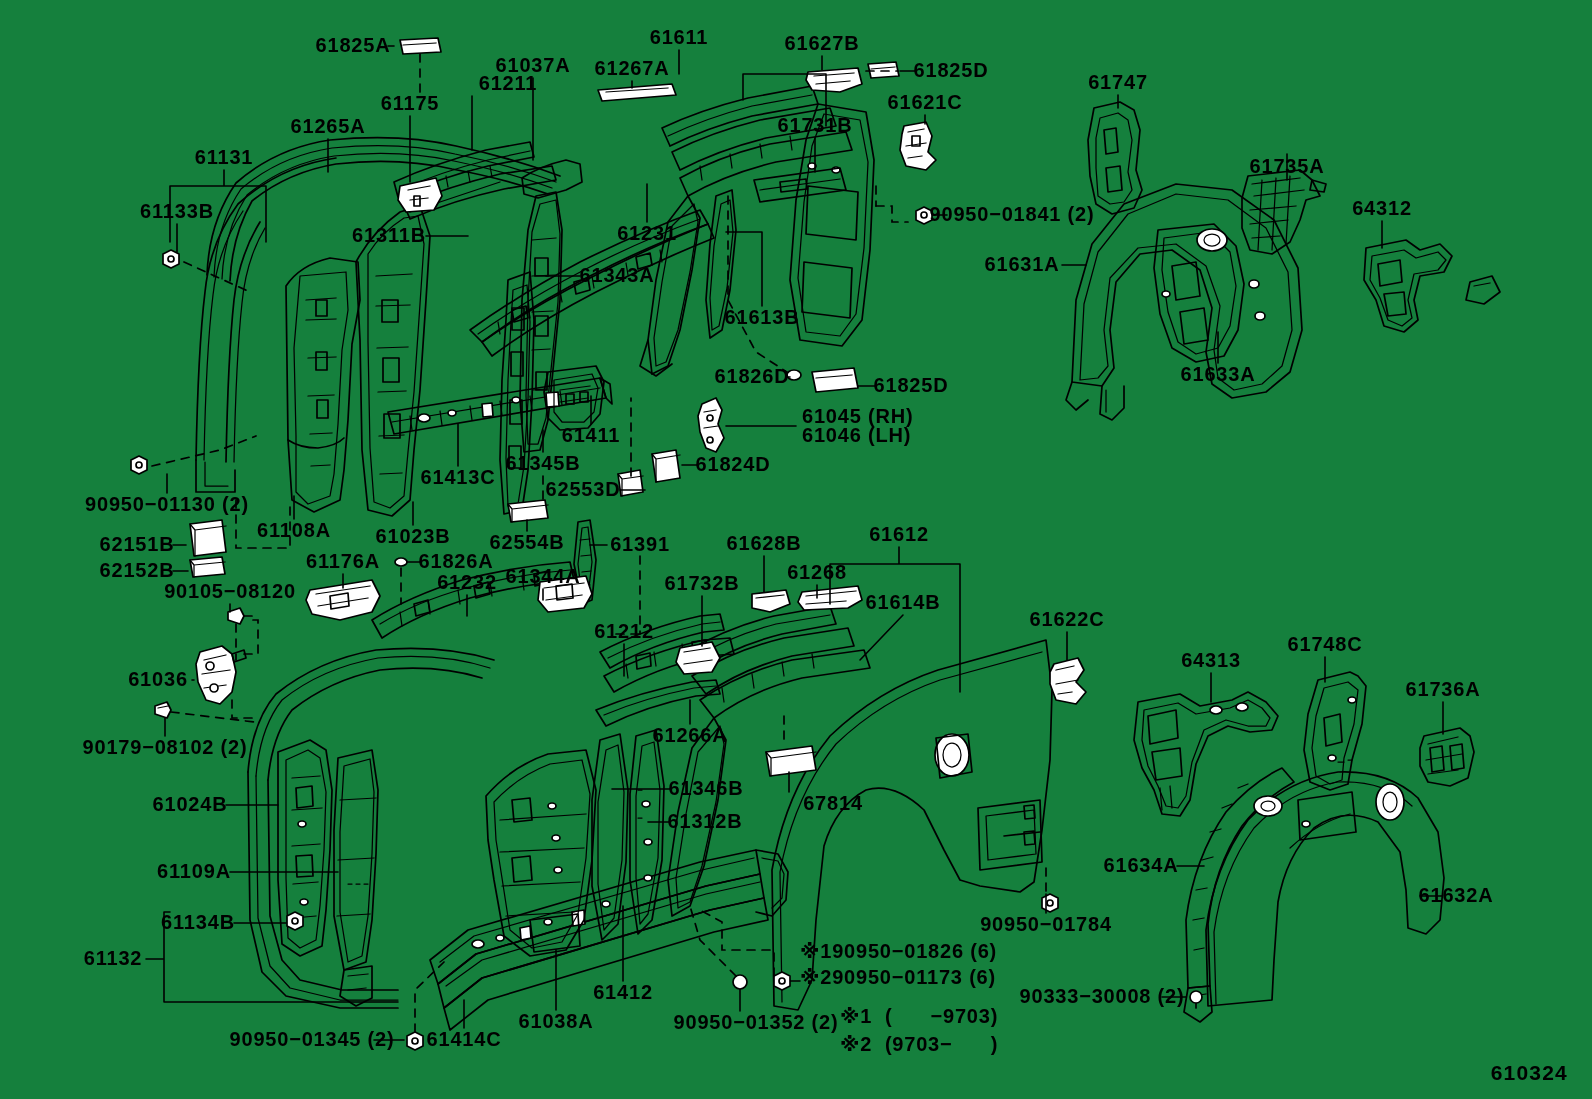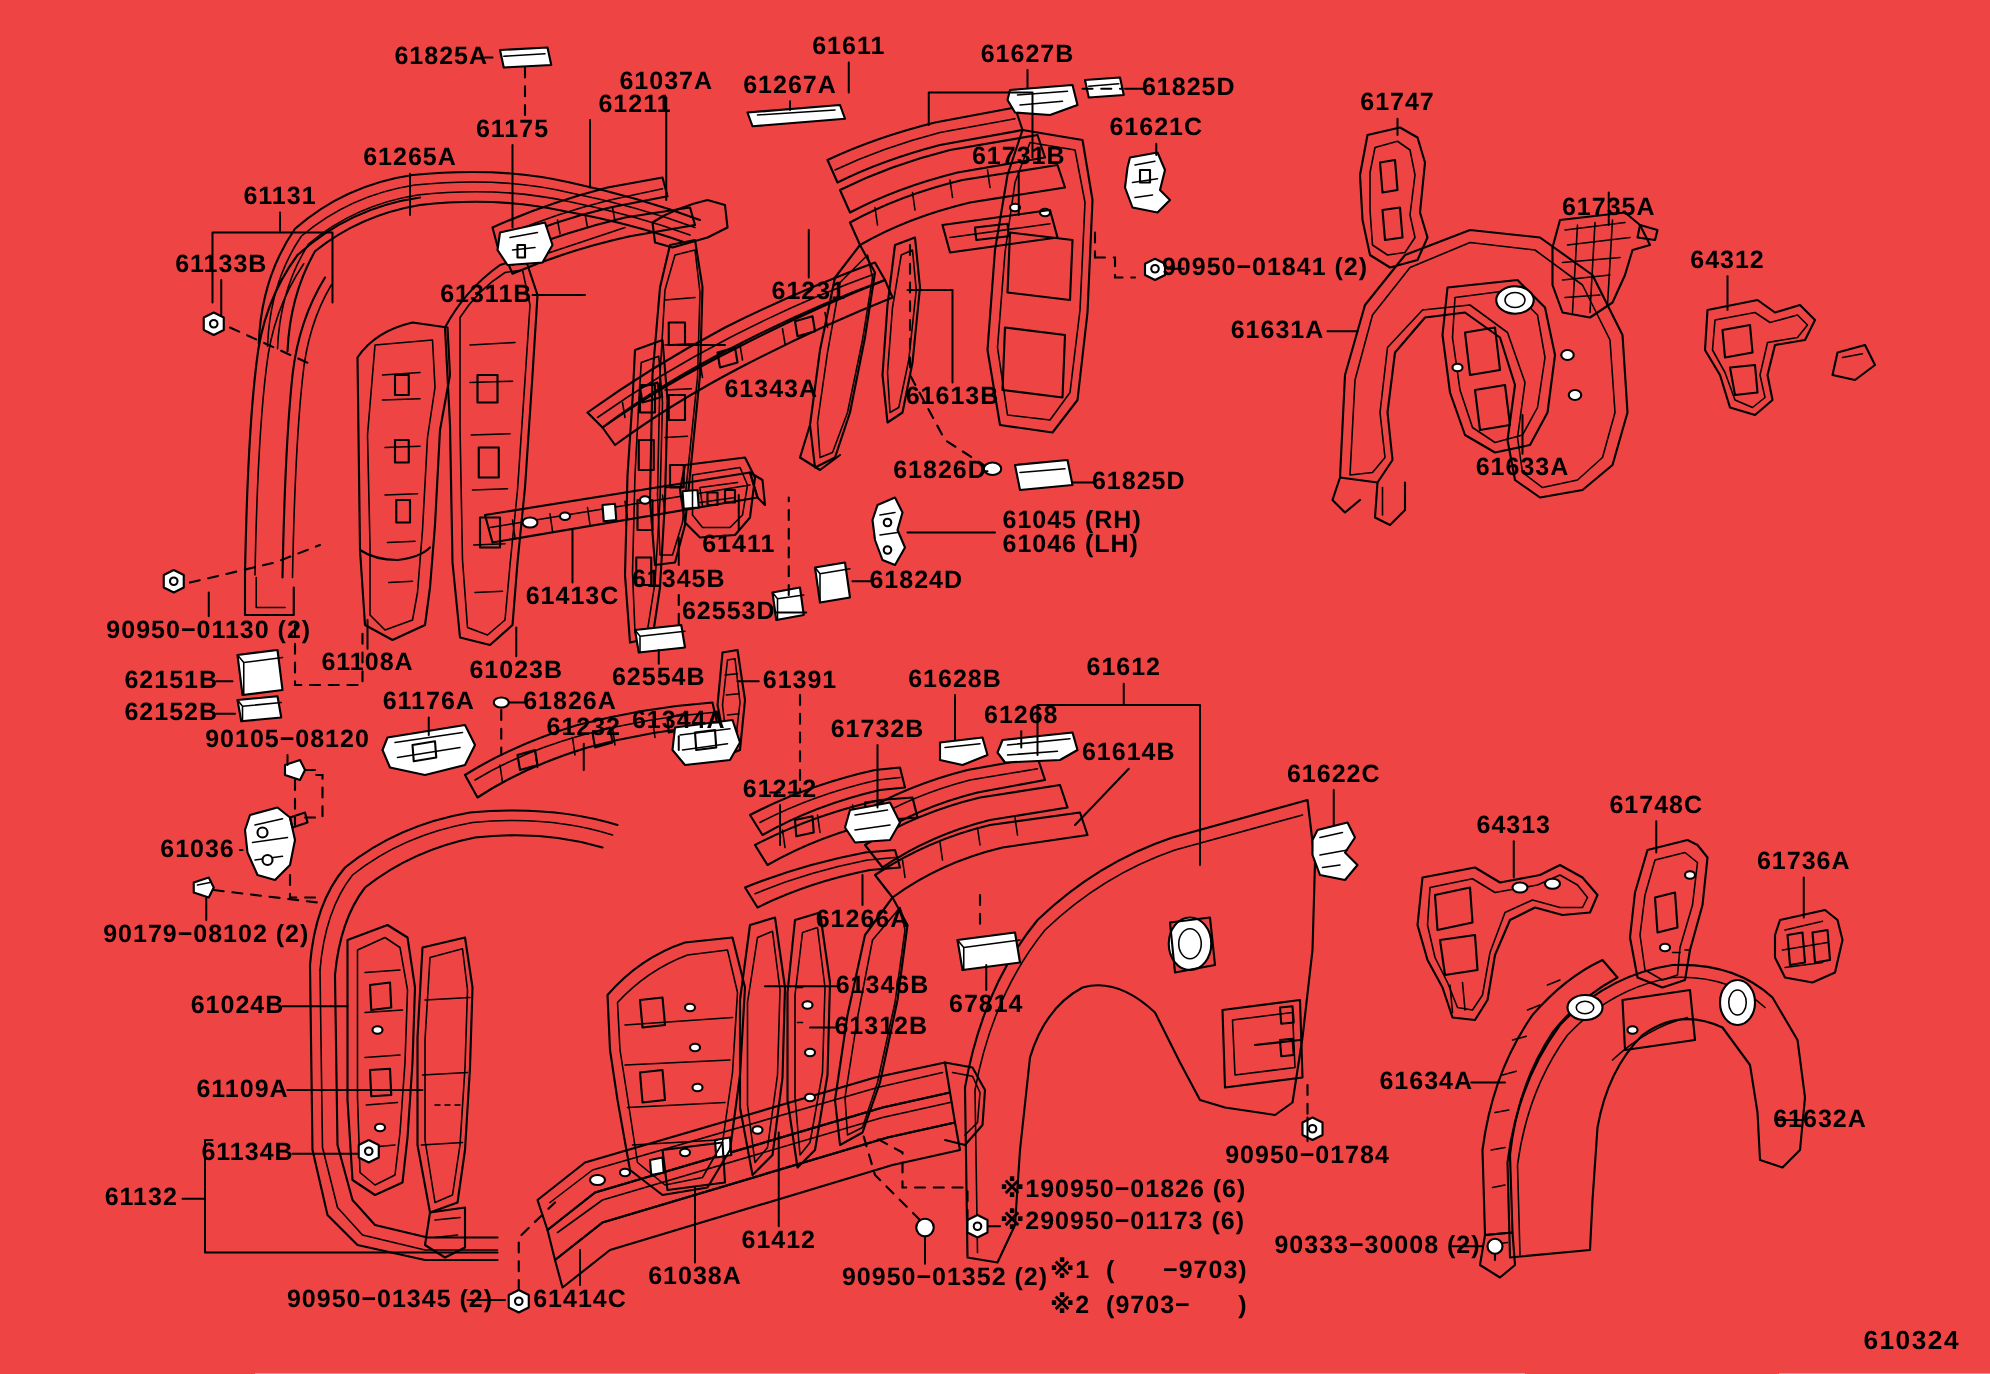--- a/index.html
+++ b/index.html
@@ -5,21 +5,21 @@
 <style>
   html, body {
     margin: 0;
     padding: 0;
     background: #ffffff;
   }
   #sheet {
     position: relative;
     width: 1592px;
     height: 1099px;
-    background: #ef4444;
+    background: #15803d;
     overflow: hidden;
     font-family: "Liberation Sans", "DejaVu Sans", sans-serif;
   }
   #artwork {
     position: absolute;
     left: 0; top: 0;
     width: 1592px;
     height: 1099px;
     pointer-events: none;
   }
@@ -542,21 +542,21 @@
 
   <div id="label-layer">
       <div class="lbl" style="left: 353px; top: 46px;">61825A</div>
       <div class="lbl" style="left: 472px; top: 84px; margin-left: 36px;">61211</div>
       <div class="lbl" style="left: 533px; top: 66px;">61037A</div>
       <div class="lbl" style="left: 410px; top: 104px;">61175</div>
       <div class="lbl" style="left: 328px; top: 127px;">61265A</div>
       <div class="lbl" style="left: 224px; top: 158px;">61131</div>
       <div class="lbl" style="left: 177px; top: 212px;">61133B</div>
       <div class="lbl" style="left: 389px; top: 236px;">61311B</div>
-      <div class="lbl" style="left: 617px; top: 276px; margin-top: 36px;">61343A</div>
+      <div class="lbl" style="left: 617px; top: 276px;">61343A</div>
       <div class="lbl" style="left: 679px; top: 38px;">61611</div>
       <div class="lbl" style="left: 632px; top: 69px;">61267A</div>
       <div class="lbl" style="left: 647px; top: 234px;">61231</div>
       <div class="lbl" style="left: 822px; top: 44px; text-align: center;">61627B</div>
       <div class="lbl" style="left: 951px; top: 71px;">61825D</div>
       <div class="lbl" style="left: 925px; top: 103px;">61621C</div>
       <div class="lbl" style="left: 815px; top: 126px;">61731B</div>
       <div class="lbl" style="left: 762px; top: 318px;">61613B</div>
       <div class="lbl" style="left: 1012px; top: 215px;">90950−01841 (2)</div>
       <div class="lbl" style="left: 1118px; top: 83px;">61747</div>
@@ -588,21 +588,21 @@
       <div class="lbl" style="left: 624px; top: 632px;">61212</div>
       <div class="lbl" style="left: 690px; top: 736px;">61266A</div>
       <div class="lbl" style="left: 706px; top: 789px;">61346B</div>
       <div class="lbl" style="left: 705px; top: 822px;">61312B</div>
       <div class="lbl" style="left: 702px; top: 584px;">61732B</div>
       <div class="lbl" style="left: 764px; top: 544px;">61628B</div>
       <div class="lbl" style="left: 817px; top: 573px;">61268</div>
       <div class="lbl" style="left: 899px; top: 535px;">61612</div>
       <div class="lbl" style="left: 903px; top: 603px;">61614B</div>
       <div class="lbl" style="left: 1067px; top: 620px;">61622C</div>
-      <div class="lbl" style="left: 789px; top: 804px;">67814</div>
+      <div class="lbl" style="left: 833px; top: 804px;">67814</div>
       <div class="lbl" style="left: 158px; top: 680px;">61036</div>
       <div class="lbl" style="left: 165px; top: 748px;">90179−08102 (2)</div>
       <div class="lbl" style="left: 190px; top: 805px;">61024B</div>
       <div class="lbl" style="left: 194px; top: 872px;">61109A</div>
       <div class="lbl" style="left: 198px; top: 923px;">61134B</div>
       <div class="lbl" style="left: 113px; top: 959px;">61132</div>
       <div class="lbl" style="left: 312px; top: 1040px;">90950−01345 (2)</div>
       <div class="lbl" style="left: 464px; top: 1040px;">61414C</div>
       <div class="lbl" style="left: 556px; top: 1022px;">61038A</div>
       <div class="lbl" style="left: 623px; top: 993px;">61412</div>

